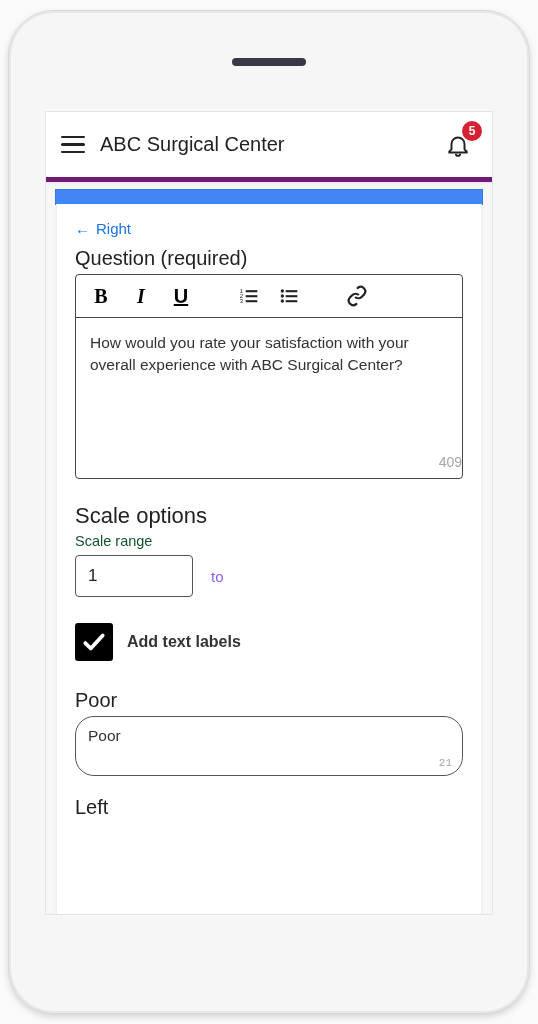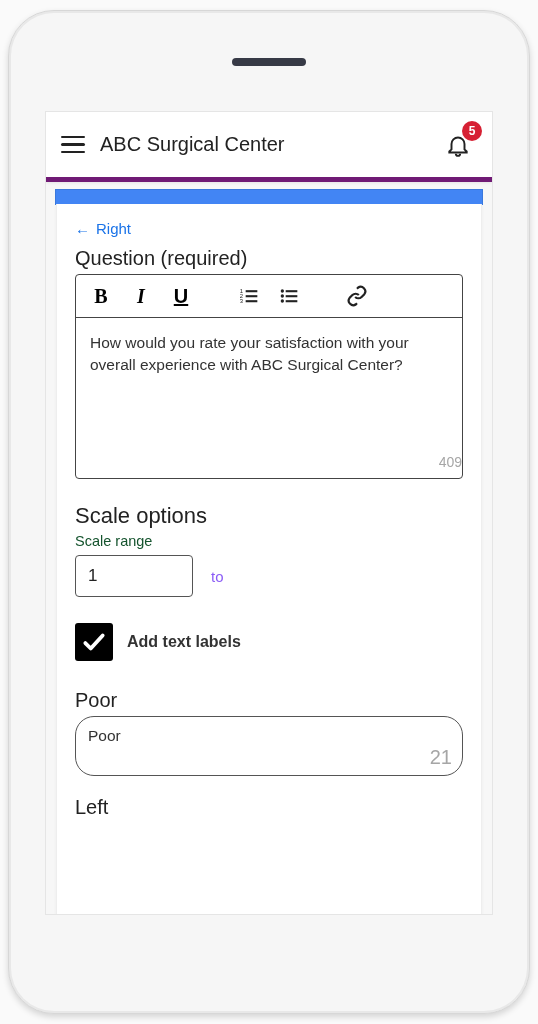--- a/index.html
+++ b/index.html
@@ -106,21 +106,21 @@
   }
   .char-count { position:absolute; bottom:6px; right:0; color:#a6a6a6; font-size:14px;}
   .scale-row { display:flex; align-items:center; gap:18px; margin-top:6px; margin-bottom: 26px;}
   .num-input { width:118px; height:42px; border:1.2px solid #555; border-radius:4px; font-size:17px; padding:0 12px; color:#222; background:#fff;}
   .to-text { font-size:15px; color:#8b5cf6;text-align:center; }
   .checkbox-row { display:flex; align-items:center; gap:14px; margin-bottom:28px; cursor:pointer;}
   .checkbox-box { width:38px; height:38px; background:#000; border-radius:3px; display:flex; align-items:center; justify-content:center;}
   .checkbox-label { font-size:16px; color:#333;font-weight:bold; }
   .text-input-wrap { border:1.2px solid #555; border-radius:4px; padding: 10px 12px 6px 12px; position:relative; margin-bottom:20px;}
   .text-input { width:100%; border:none; font-size:15.5px; color:#333; outline:none; background:transparent;}
-  .small-count { position:absolute; bottom:6px; right:10px; color:#a6a6a6; font-size:20px;}
+  .small-count { position:absolute; bottom:6px; right:10px; color:#a6a6a6; font-size:11px;font-family:Liberation Mono, monospace;}
   .sub-label { font-size:14.5px; color:#14532d; margin-bottom:2px; }
 </style>
 </head>
 <body>
 
 <div class="device">
   <div class="speaker"></div>
   <div class="screen">
 
     <div class="app-header">

